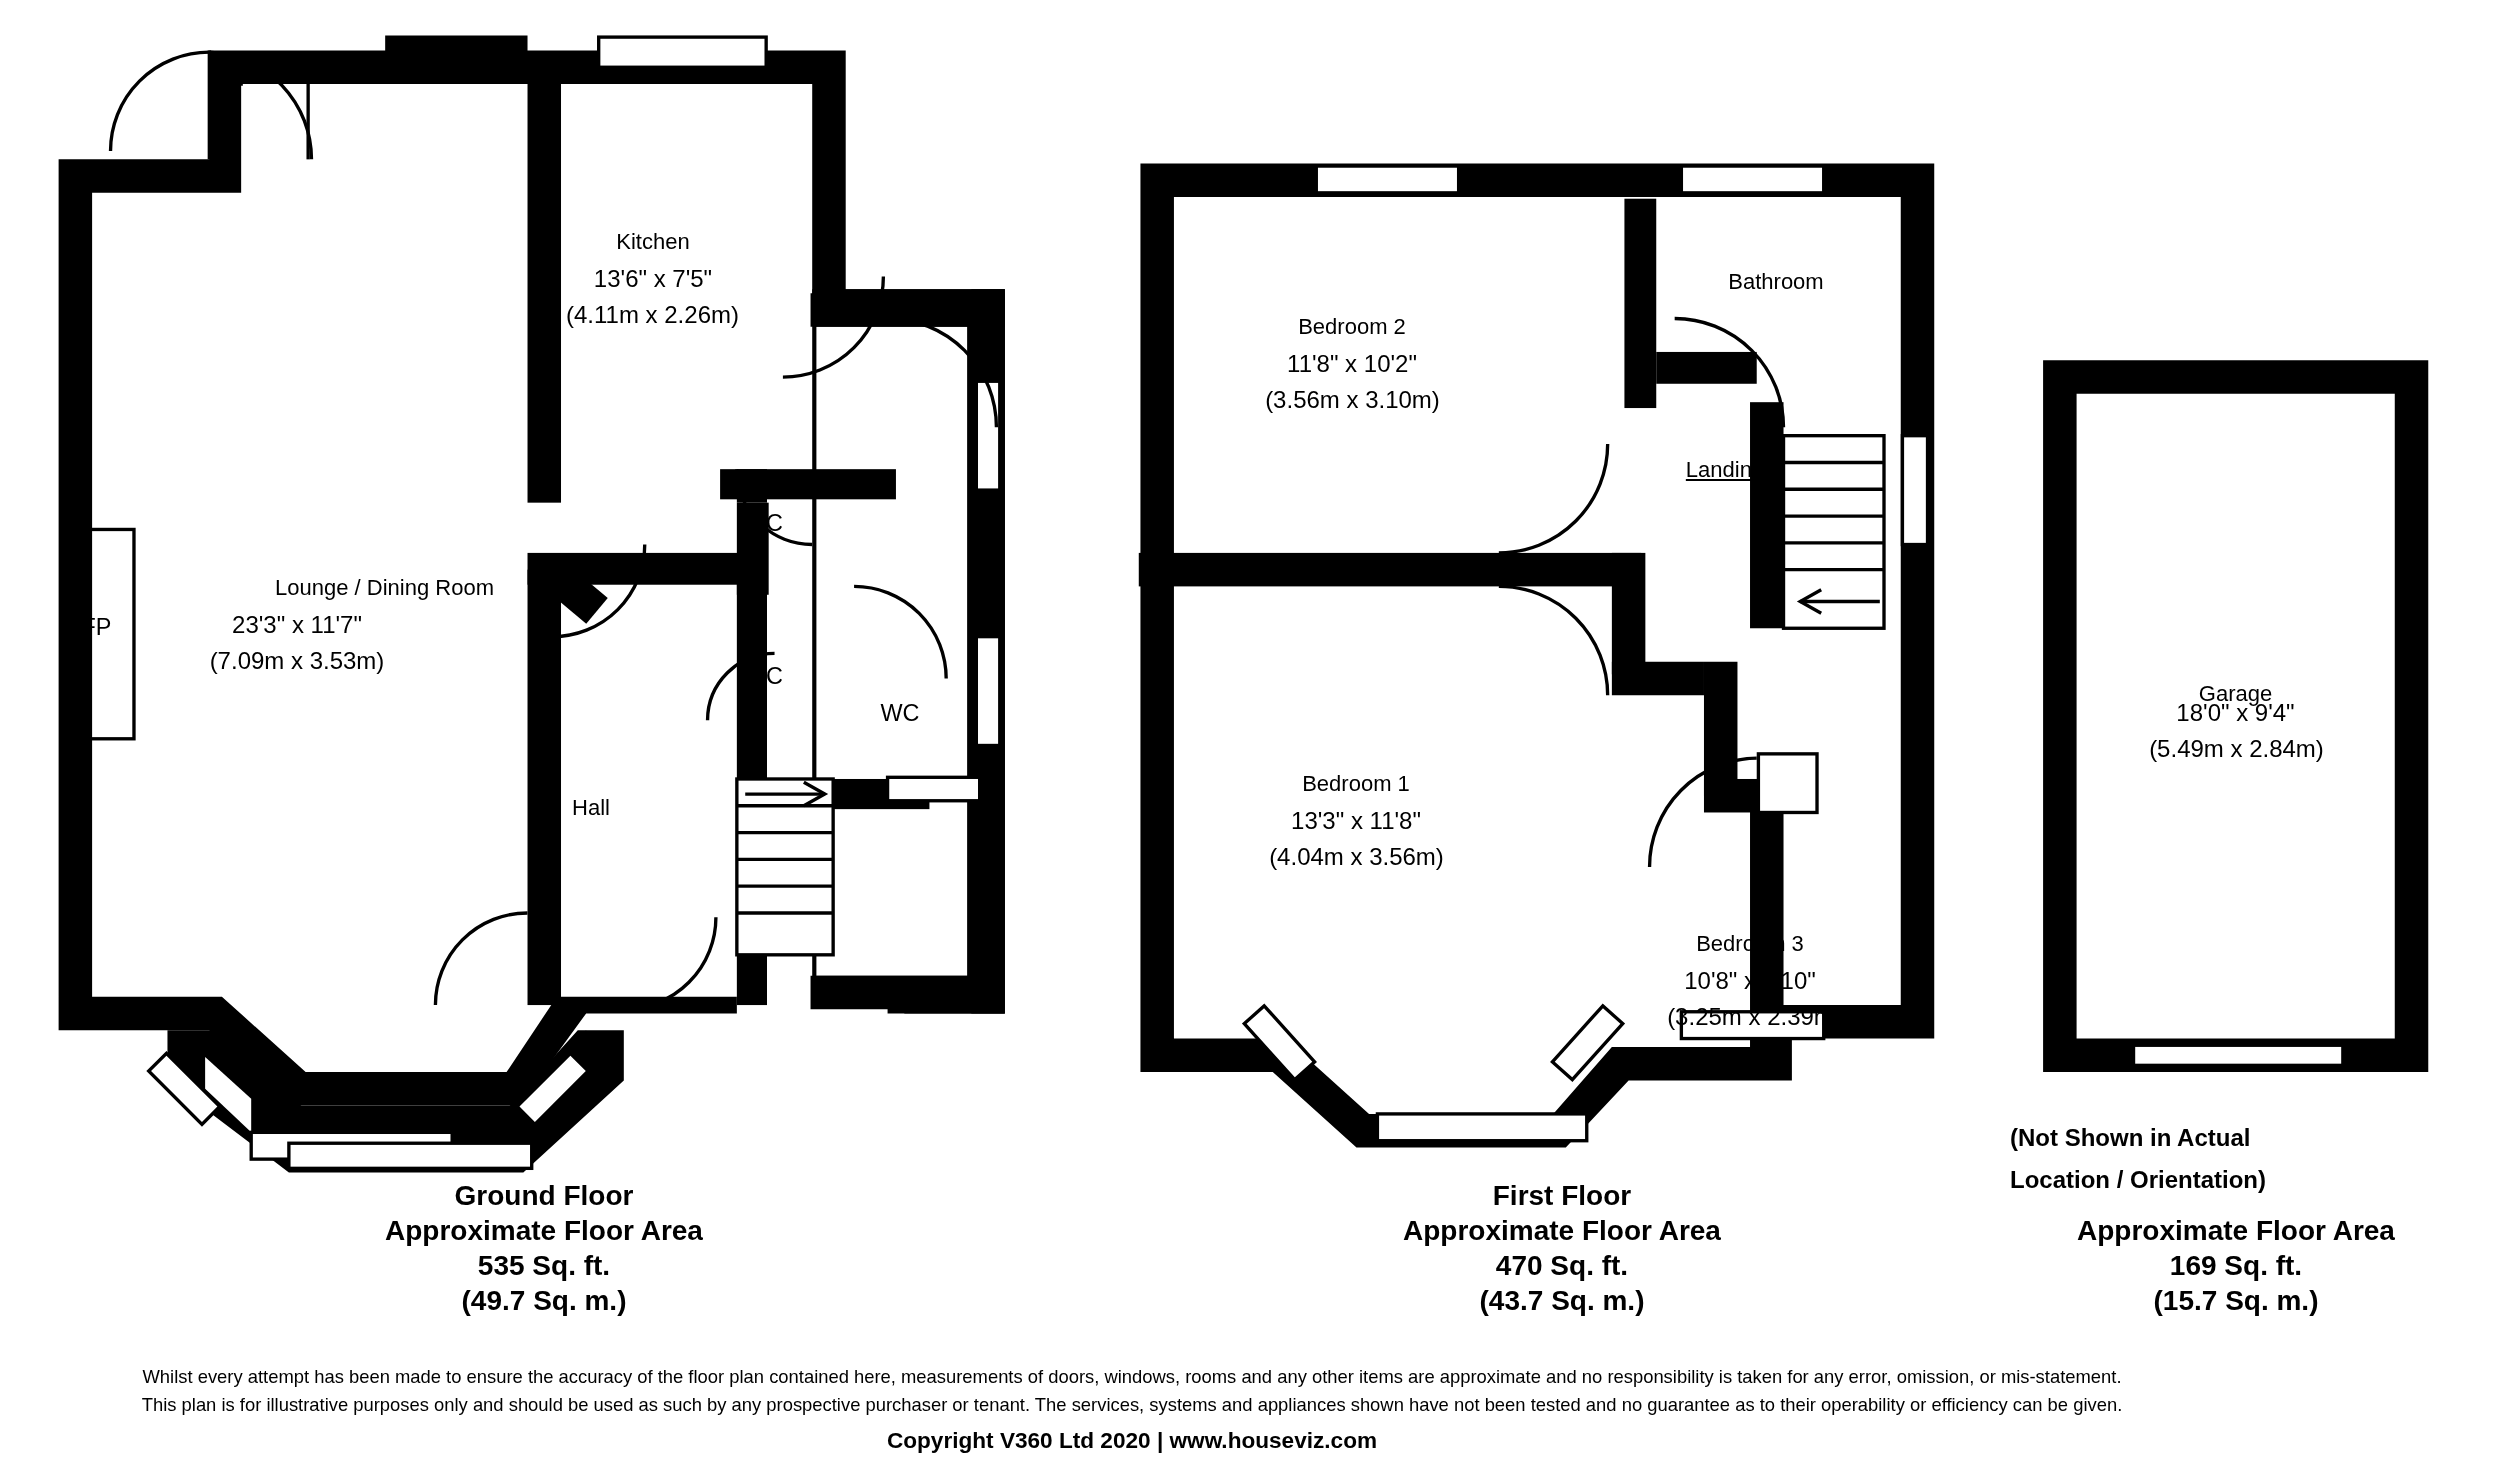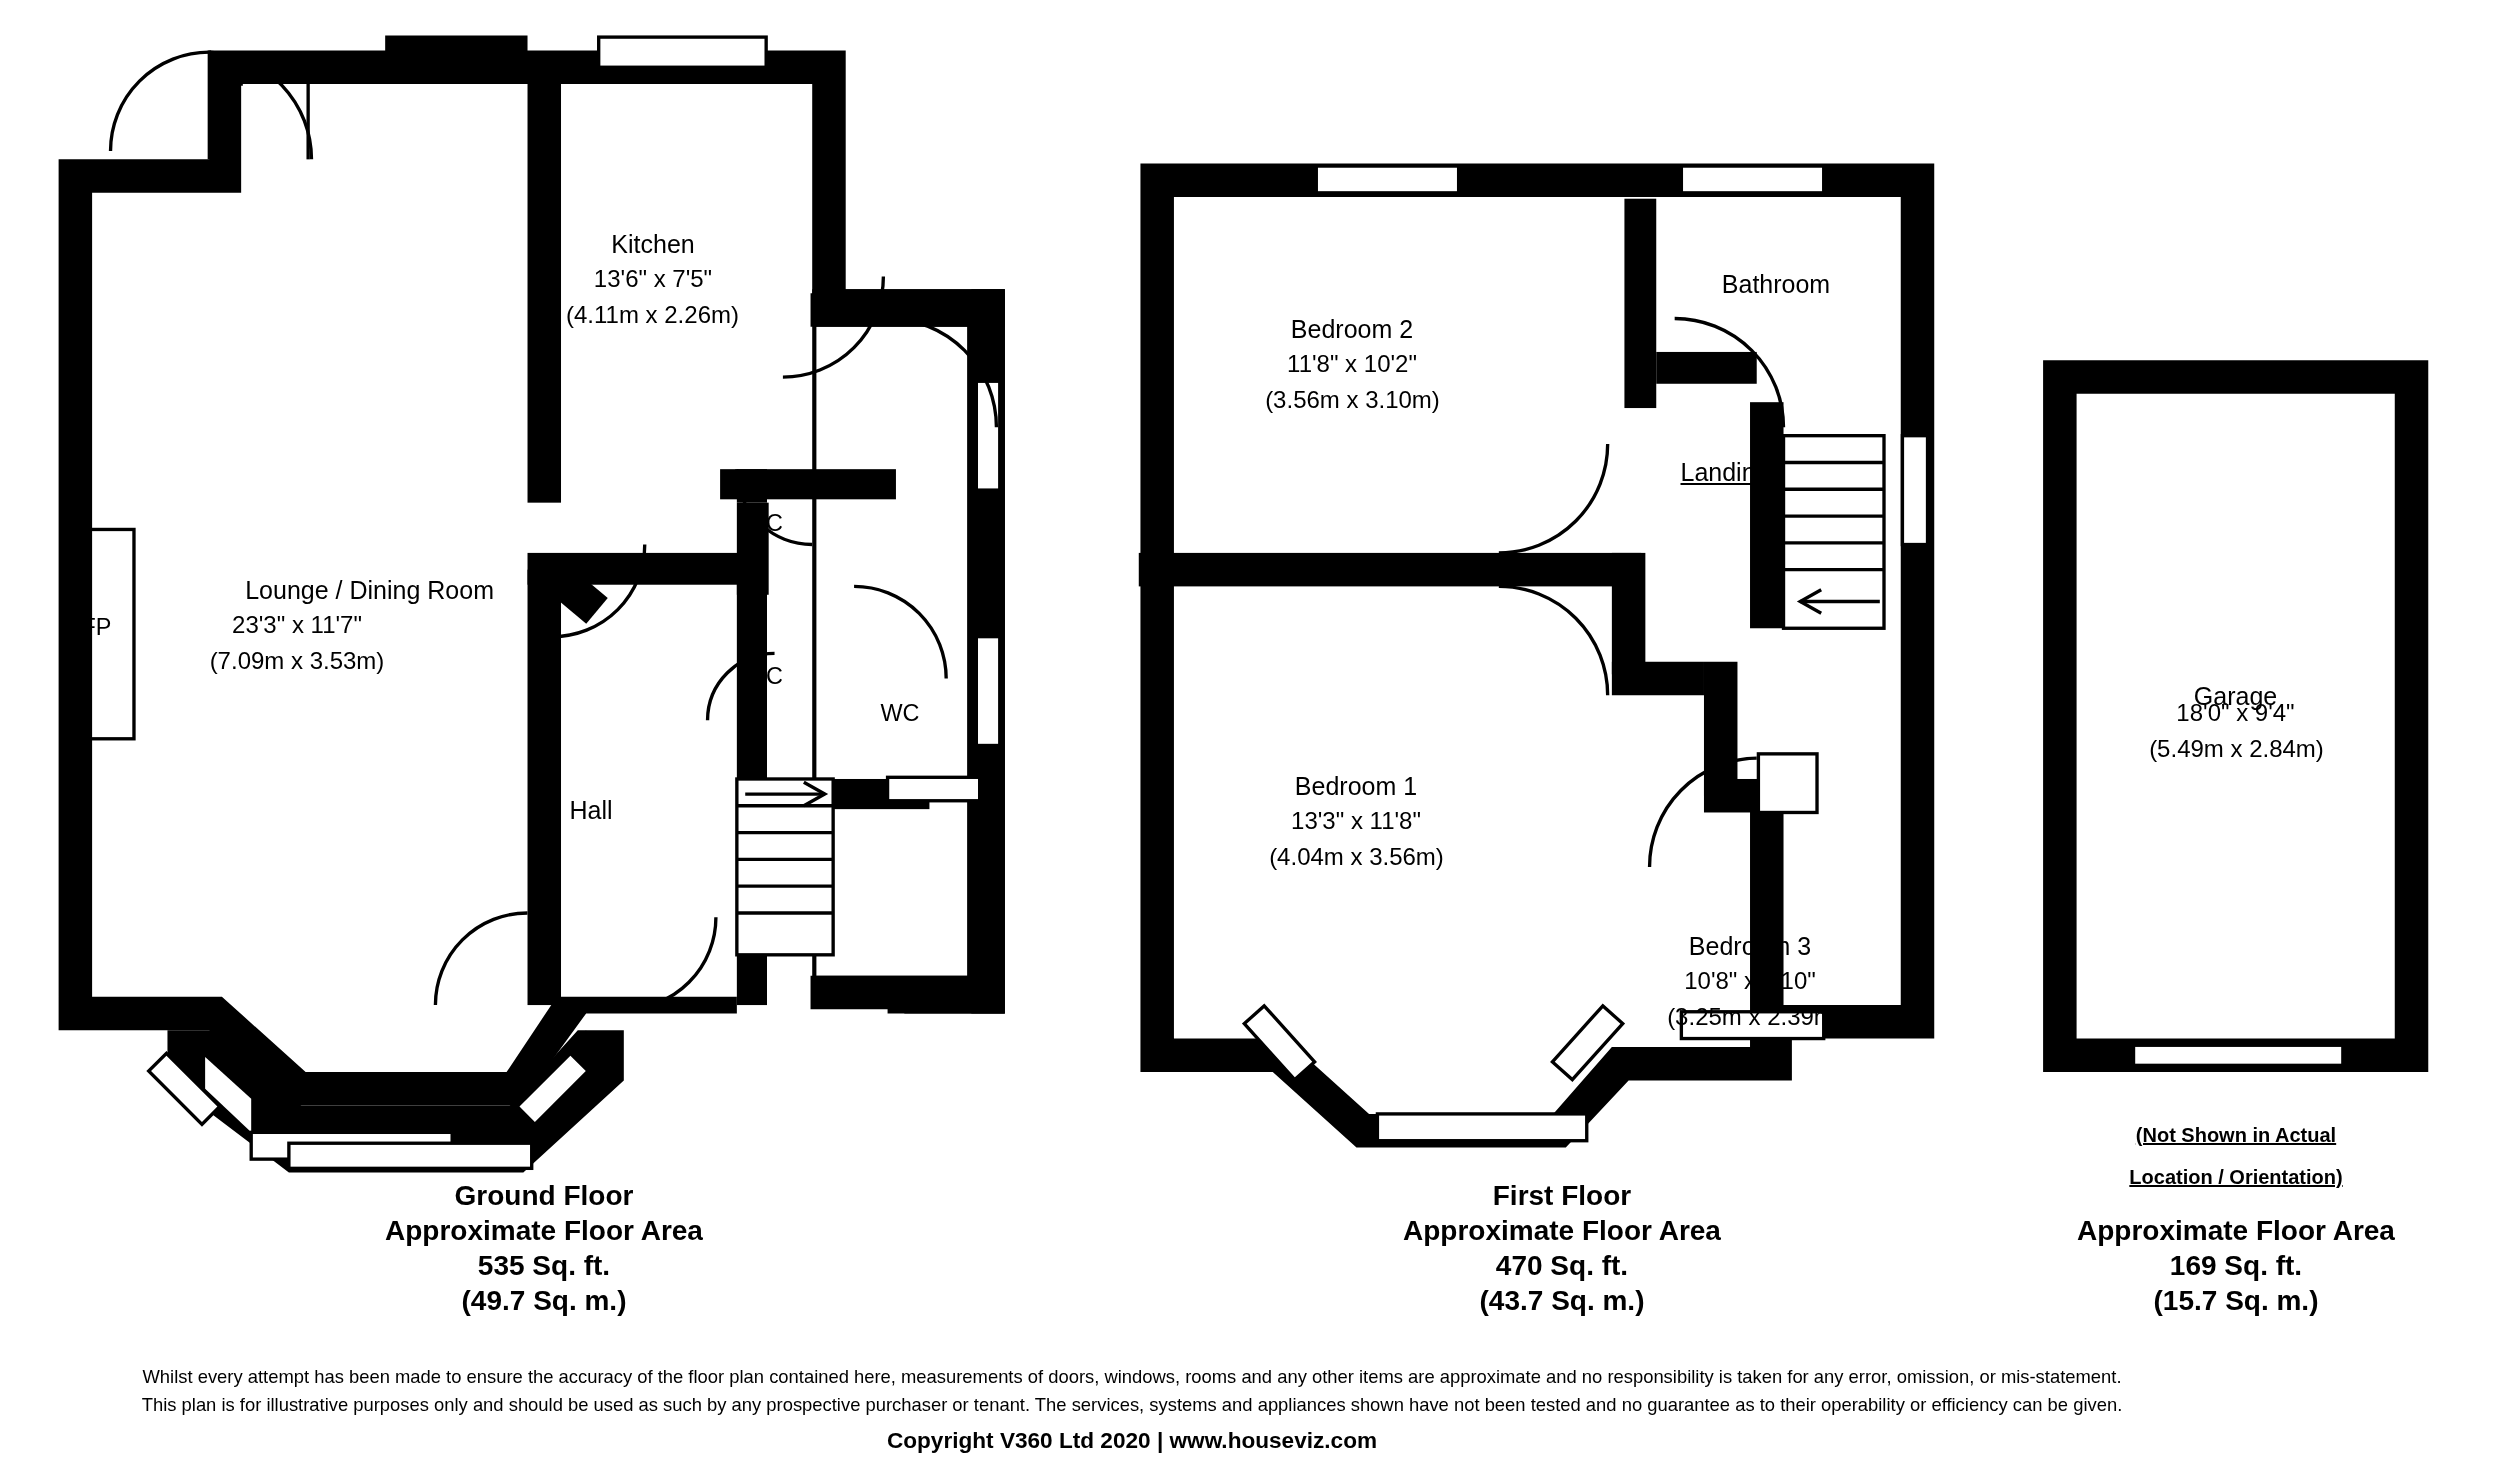--- a/index.html
+++ b/index.html
@@ -24,40 +24,38 @@
   }
 
   .lbl {
     position: absolute;
     text-align: center;
     line-height: 1.28;
     white-space: pre;
     font-family: "Liberation Sans", sans-serif;
     color: #000;
   }
-  .room-name { font-size: 25px; }
+  .room-name { font-size: 22px; }
   .room-dim  { font-size: 24px; }
   .small-tag { font-size: 23.4px; }
 
   .caption {
     position: absolute;
     text-align: center;
     font-weight: bold;
     font-size: 28px;
     line-height: 1.34;
     white-space: pre;
   }
   .caption-note {
     position: absolute;
-    text-align: center;
     font-weight: bold;
-    font-size: 20px;
+    font-size: 24px;
     line-height: 1.34;
     white-space: pre;
-    text-decoration: underline;
   }
 
   .disclaimer {
     position: absolute;
     left: 0;
     width: 2264px;
     text-align: center;
     font-size: 18.4px;
     line-height: 1.5;
     white-space: pre;

